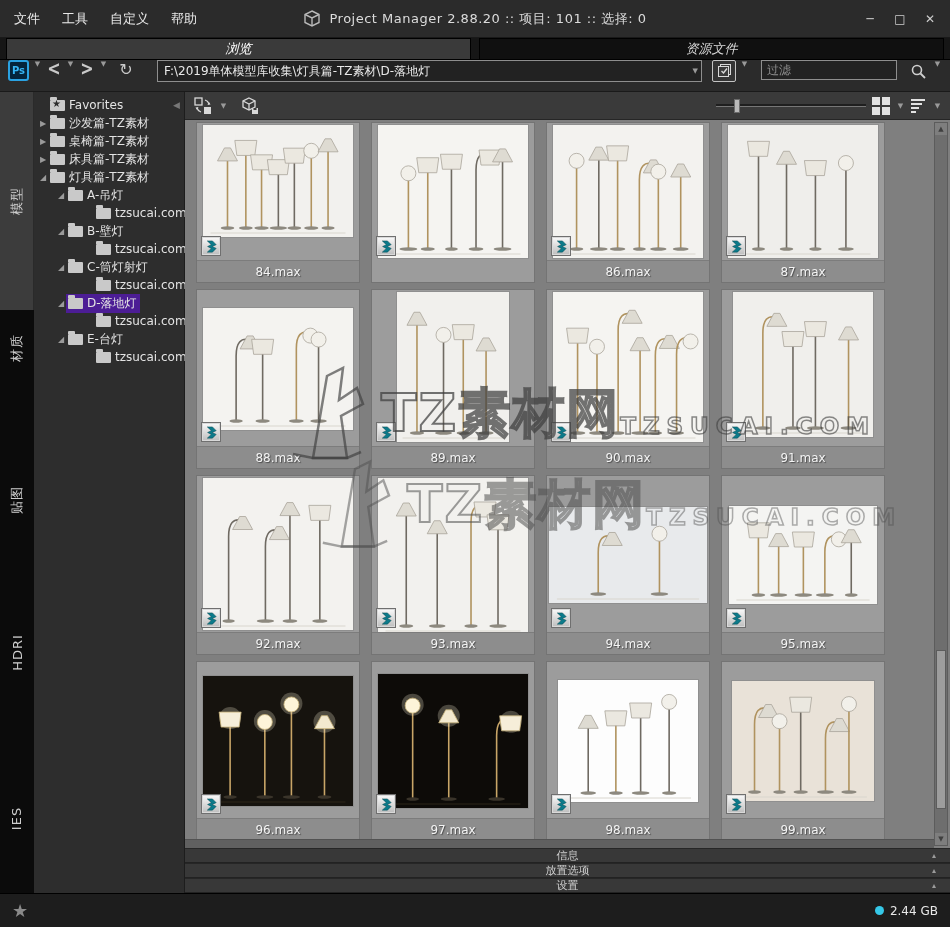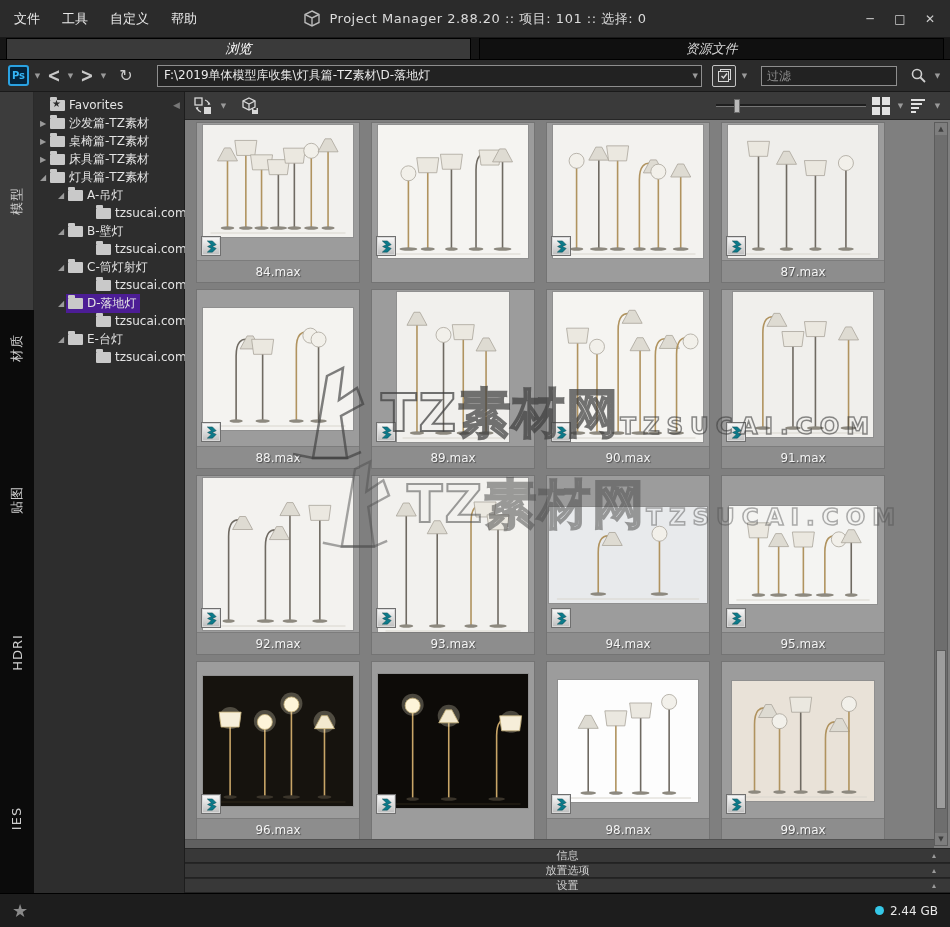--- a/index.html
+++ b/index.html
@@ -16,21 +16,21 @@
   .title-text { font-size:13px; color:#dcdcdc; letter-spacing:.5px; }
   .win-controls { margin-left:auto; display:flex; gap:14px; padding-right:12px; z-index:2; }
   .win-btn { color:#cfcfcf; font-size:12px; width:16px; text-align:center; cursor:default; }
 
   
   .tabs-row { height:22px; background:#161616; display:flex; gap:8px; padding:0 6px; flex:0 0 22px; border-bottom:1px solid #000;font-style:italic; }
   .view-tab { flex:1; display:flex; align-items:center; justify-content:center; font-size:13px; color:#d8d8d8; background:#101010; border:1px solid #000; border-bottom:none; }
   .view-tab.active { background:#3a3a3a; color:#ffffff; }
 
   
-  .address-row { height:32px; background:#2b2b2b; display:flex; align-items:center; padding:0 8px; gap:4px; flex:0 0 32px; border-bottom:1px solid #1a1a1a; }
+  .address-row { height:32px; background:#2b2b2b; display:flex; padding:0 8px; gap:4px; flex:0 0 32px; border-bottom:1px solid #1a1a1a; }
   .ps-btn { width:21px; height:21px; background:#04243c; border:2px solid #2aa2e2; border-radius:3px; color:#35b5f5; font-size:10px; font-weight:bold; display:flex; align-items:center; justify-content:center; }
   .dd { font-size:7px; color:#9a9a9a; width:9px; text-align:center; }
   .nav-arrow { color:#c9c9c9; font-size:16px; font-weight:bold; width:16px; text-align:center; transform:scaleY(1.25); }
   .refresh-btn { color:#c9c9c9; font-size:16px; width:20px; text-align:center; margin:0 4px; }
   .address-input { flex:1; height:22px; background:#222222; border:1px solid #8e8e8e; color:#e8e8e8; font-size:12px; padding:0 18px 0 6px; font-family:inherit; }
   .address-wrap { flex:1; position:relative; display:flex;padding-left:13px; }
   .address-dd { position:absolute; right:4px; top:7px; font-size:7px; color:#9a9a9a; }
   .layers-btn { width:24px; height:22px; border:1px solid #c4c4c4; border-radius:2px; background:#343434; display:flex; align-items:center; justify-content:center; margin-left:6px; }
   .filter-input { width:136px; height:20px; background:#222222; border:1px solid #8e8e8e; color:#9a9a9a; font-size:12px; padding:0 5px; font-family:inherit; margin-left:8px; }
   .filter-input::placeholder { color:#8f8f8f; }
@@ -417,20 +417,21 @@
                   <circle cx="105.33601427078248" cy="46.66081648826599" r="7.5" fill="#f2f0ea" stroke="#a9a59b" stroke-width="0.8"></circle>
                   <line x1="127.70909547805788" y1="124" x2="127.70909547805788" y2="45.00201636314392" stroke="#b0935f" stroke-width="1.6"></line>
                   <ellipse cx="127.70909547805788" cy="124" rx="7.904653787612915" ry="1.8" fill="#8d897f"></ellipse>
                   <path d="M124.70909547805788 39.00201636314392 L130.70909547805786 39.00201636314392 L137.70909547805786 52.00201636314392 L117.70909547805788 52.00201636314392 Z" fill="#dedbd2" stroke="#a9a59b" stroke-width="0.8"></path>
                 </svg></div>
               <div class="max-icon">
                 <svg width="15" height="15" viewBox="0 0 16 16">
                   <path d="M3.5 2 H9 L13 6 L8.8 8 L13 10 L9 14 H3.5 L7.8 10 L3.8 8 L7.8 6 Z" fill="#0c7a8a" stroke="#07454e" stroke-width="0.5"></path>
                 </svg>
               </div>
+              <div class="caption">86.max</div>
             </div>
             <div class="cell">
               <div class="photo" style="width: 150px; height: 133px; background: rgb(239, 238, 235); margin: 2px auto 0px;"><svg width="150" height="133" viewBox="0 0 150 133">
                   <line x1="7.5" y1="129" x2="142.5" y2="129" stroke="#d9d6ce" stroke-width="1"></line>
                   <line x1="30.496072457637638" y1="124" x2="30.496072457637638" y2="22.33772560119629" stroke="#6f6a62" stroke-width="1.6"></line>
                   <ellipse cx="30.496072457637638" cy="124" rx="6.514517784118652" ry="1.8" fill="#8d897f"></ellipse>
                   <path d="M19.496072457637638 16.33772560119629 L41.49607245763764 16.33772560119629 L39.49607245763764 31.33772560119629 L21.496072457637638 31.33772560119629 Z" fill="#ebe8e0" stroke="#a9a59b" stroke-width="0.8"></path>
                   <line x1="58.51530450582506" y1="124" x2="58.51530450582506" y2="32.29019112348557" stroke="#6f6a62" stroke-width="1.6"></line>
                   <ellipse cx="58.51530450582506" cy="124" rx="6.740347623825073" ry="1.8" fill="#8d897f"></ellipse>
                   <path d="M55.51530450582506 26.290191123485567 L61.51530450582506 26.290191123485567 L68.51530450582506 39.29019112348557 L48.51530450582506 39.29019112348557 Z" fill="#dedbd2" stroke="#a9a59b" stroke-width="0.8"></path>
@@ -676,20 +677,21 @@
                   <path d="M118.63288402557373 125 L118.63288402557373 61.84741857528687 Q118.63288402557373 41.84741857528687 132.63288402557373 45.84741857528687" fill="none" stroke="#c8a567" stroke-width="1.6"></path>
                   <ellipse cx="118.63288402557373" cy="125" rx="8.256194919347763" ry="1.8" fill="#3a342a"></ellipse>
                   <circle cx="132.63288402557373" cy="47.84741857528687" r="11" fill="#fff6dc" opacity="0.25"></circle>
                   <path d="M121.63288402557373 41.84741857528687 L143.63288402557373 41.84741857528687 L141.63288402557373 56.84741857528687 L123.63288402557373 56.84741857528687 Z" fill="#f6eed9" stroke="#c8b27a" stroke-width="0.8"></path>
                 </svg></div>
               <div class="max-icon">
                 <svg width="15" height="15" viewBox="0 0 16 16">
                   <path d="M3.5 2 H9 L13 6 L8.8 8 L13 10 L9 14 H3.5 L7.8 10 L3.8 8 L7.8 6 Z" fill="#0c7a8a" stroke="#07454e" stroke-width="0.5"></path>
                 </svg>
               </div>
+              <div class="caption">97.max</div>
             </div>
             <div class="cell">
               <div class="photo" style="width: 140px; height: 122px; background: rgb(253, 253, 253); margin: 18px auto 0px;"><svg width="140" height="122" viewBox="0 0 140 122">
                   <line x1="7" y1="118" x2="133" y2="118" stroke="#d9d6ce" stroke-width="1"></line>
                   <line x1="30.20921654030681" y1="113" x2="30.20921654030681" y2="41.364796772003174" stroke="#6f6a62" stroke-width="1.6"></line>
                   <ellipse cx="30.20921654030681" cy="113" rx="7.7810304164886475" ry="1.8" fill="#8d897f"></ellipse>
                   <path d="M27.20921654030681 35.364796772003174 L33.20921654030681 35.364796772003174 L40.20921654030681 48.364796772003174 L20.20921654030681 48.364796772003174 Z" fill="#dedbd2" stroke="#a9a59b" stroke-width="0.8"></path>
                   <line x1="57.86128625869751" y1="113" x2="57.86128625869751" y2="36.85369524002075" stroke="#b0935f" stroke-width="1.6"></line>
                   <ellipse cx="57.86128625869751" cy="113" rx="6.876861333847046" ry="1.8" fill="#8d897f"></ellipse>
                   <path d="M46.86128625869751 30.85369524002075 L68.8612862586975 30.85369524002075 L66.8612862586975 45.85369524002075 L48.86128625869751 45.85369524002075 Z" fill="#ebe8e0" stroke="#a9a59b" stroke-width="0.8"></path>

